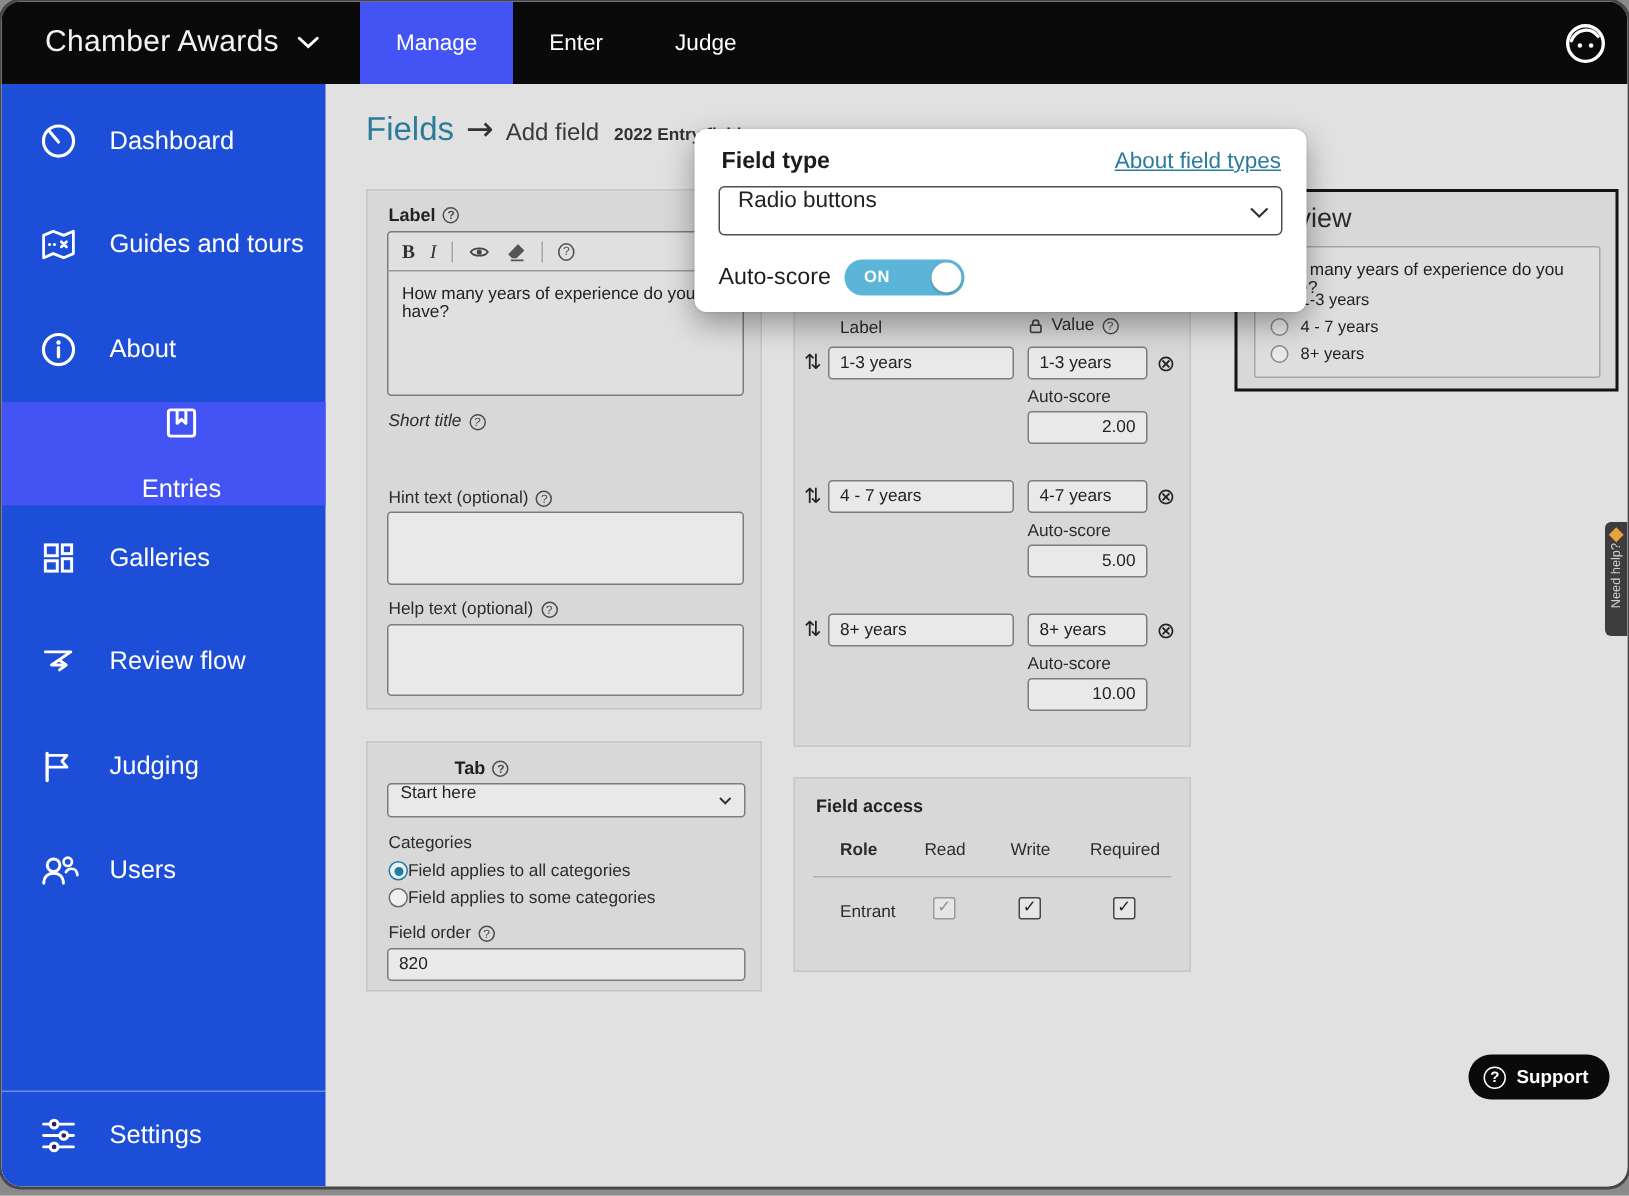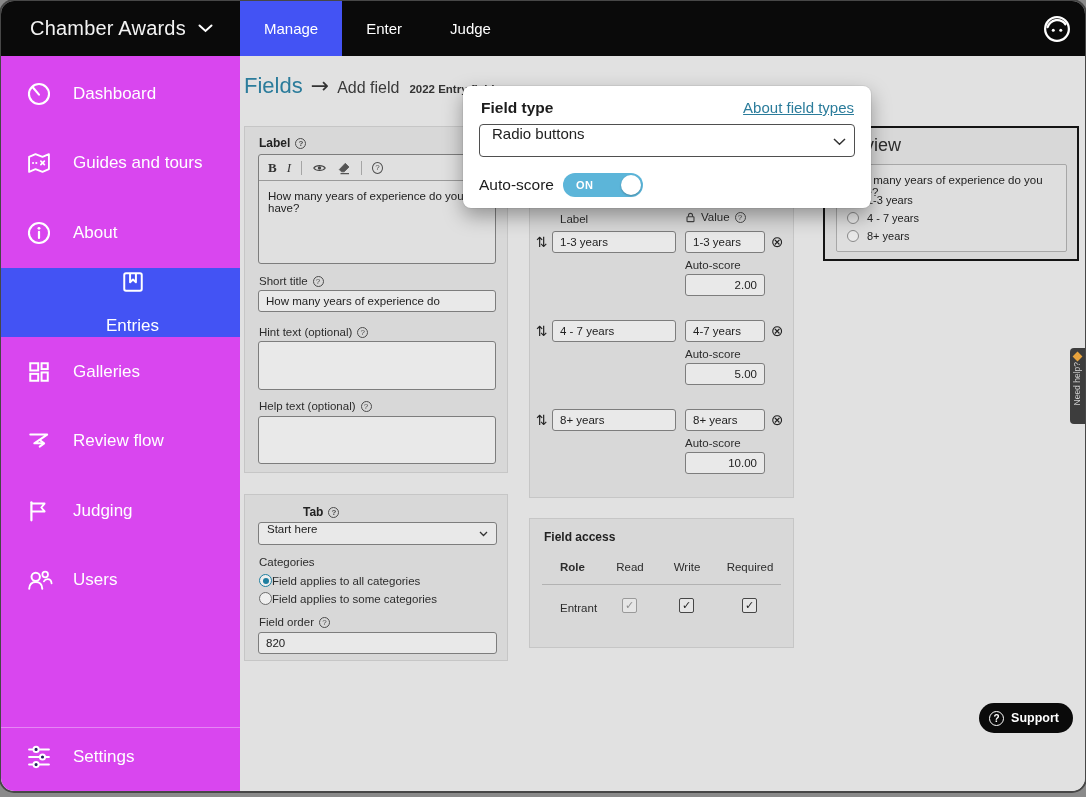--- a/index.html
+++ b/index.html
@@ -10,21 +10,21 @@
   
   .topbar { position:absolute; top:0; left:0; right:0; height:55px; background:#0a0a0a; color:#fff; z-index:60; }
   .brand { position:absolute; left:29px; top:0; height:55px; display:flex; align-items:center; gap:12px; cursor:pointer; }
   .brand-name { font-size:20px; letter-spacing:.2px; color:#f3f3f3; }
   .tabs { position:absolute; left:239px; top:0; height:55px; display:flex; }
   .tab { height:55px; display:flex; align-items:center; justify-content:center; font-size:15px; color:#fff; cursor:pointer; padding:0 24px; }
   .tab.active { background:#4353f4; }
   .account { position:absolute; right:13px; top:13px; width:30px; height:30px; cursor:pointer; }
 
   
-  .sidebar { position:absolute; top:55px; left:0; bottom:0; width:239px; background:#d946ef; border-bottom-left-radius:13px; color:#fff; z-index:50; }
+  .sidebar { position:absolute; top:55px; left:0; bottom:0; width:216px; background:#1d4ed8; border-bottom-left-radius:13px; color:#fff; z-index:50; }
   .side-list { position:absolute; top:3px; left:0; right:0; }
   .side-item { height:69.5px; display:flex; align-items:center; gap:20px; padding-left:24px; cursor:pointer; }
   .side-item.active { background:#4353f4;flex-direction:column; }
   .side-item .sicon { width:28px; height:28px; flex:0 0 28px; }
   .side-label { font-size:17px; color:#fff; }
   .settings-item { position:absolute; left:0; right:0; bottom:6px; height:58px; display:flex; align-items:center; gap:20px; padding-left:24px; border-top:1px solid rgba(255,255,255,.35); cursor:pointer; }
 
   
   .main { position:absolute; left:239px; top:55px; right:0; bottom:0; background:#e1e1e1; border-bottom-right-radius:13px; }
   .breadcrumb { position:absolute; left:4px; top:17px; display:flex; align-items:baseline; gap:8px; }
@@ -46,21 +46,21 @@
   .fake-select .chev { position:absolute; right:8px; top:50%; margin-top:-3px; }
 
   
   #label-panel { left:4px; top:70px; width:264px; height:347px; }
   #label-panel .ptitle { position:absolute; left:14px; top:9px; }
   .editor { position:absolute; left:13px; top:27px; width:238px; height:110px; border:1px solid #7d7d7d; border-radius:3px; background:#e0e0e0; }
   .editor-toolbar { height:26px; border-bottom:1px solid #9a9a9a; display:flex; align-items:center; padding:0 9px; gap:10px; }
   .tb-btn { font-size:13px; color:#333; cursor:pointer; background:none; border:none; font-family:"Liberation Serif","DejaVu Serif",serif; }
   .tb-sep { width:1px; height:14px; background:#a5a5a5; }
   .editor-body { padding:9px 9px; font-size:11.5px; color:#222; }
-  #short-title-label { position:absolute; left:14px; top:148px; }
+  #short-title-label { position:absolute; left:14px; top:148px;font-style:italic; }
   #short-title-input { position:absolute; left:13px; top:163px; width:238px; height:22px; }
   #hint-label { position:absolute; left:14px; top:199px; }
   #hint-area { position:absolute; left:13px; top:214px; width:238px; height:49px; }
   #help-label { position:absolute; left:14px; top:273px; }
   #help-area { position:absolute; left:13px; top:289px; width:238px; height:48px; }
 
   
   #tab-panel { left:4px; top:438px; width:264px; height:167px; }
   #tab-panel .ptitle { position:absolute; left:14px; top:10px;margin-left:44px; }
   #tab-select { position:absolute; left:13px; top:27px; width:239px; height:23px; }
@@ -297,21 +297,20 @@
             </span>
           <span class="tb-sep"></span>
           <span class="qicon" style="width:12px;height:12px;line-height:10px;border-width:1.2px">?</span>
         </div>
         <div class="editor-body">How many years of experience do you have?</div>
       </div>
       <div class="flabel" id="short-title-label">
           <span>Short title</span>
           <span class="qicon">?</span>
         </div>
-      <input class="tinput" id="short-title-input" value="How many years of experience do" style="">
       <div class="flabel" id="hint-label">
           <span>Hint text (optional)</span>
           <span class="qicon">?</span>
         </div>
       <div class="tarea" id="hint-area"></div>
       <div class="flabel" id="help-label">
           <span>Help text (optional)</span>
           <span class="qicon">?</span>
         </div>
       <div class="tarea" id="help-area"></div>

